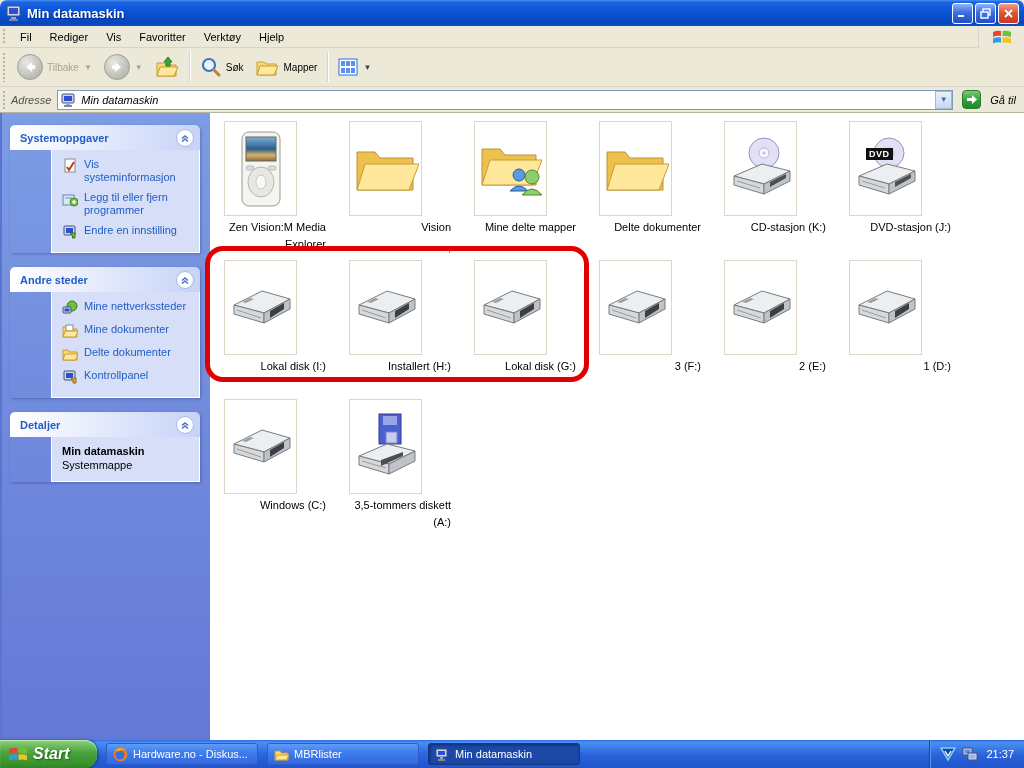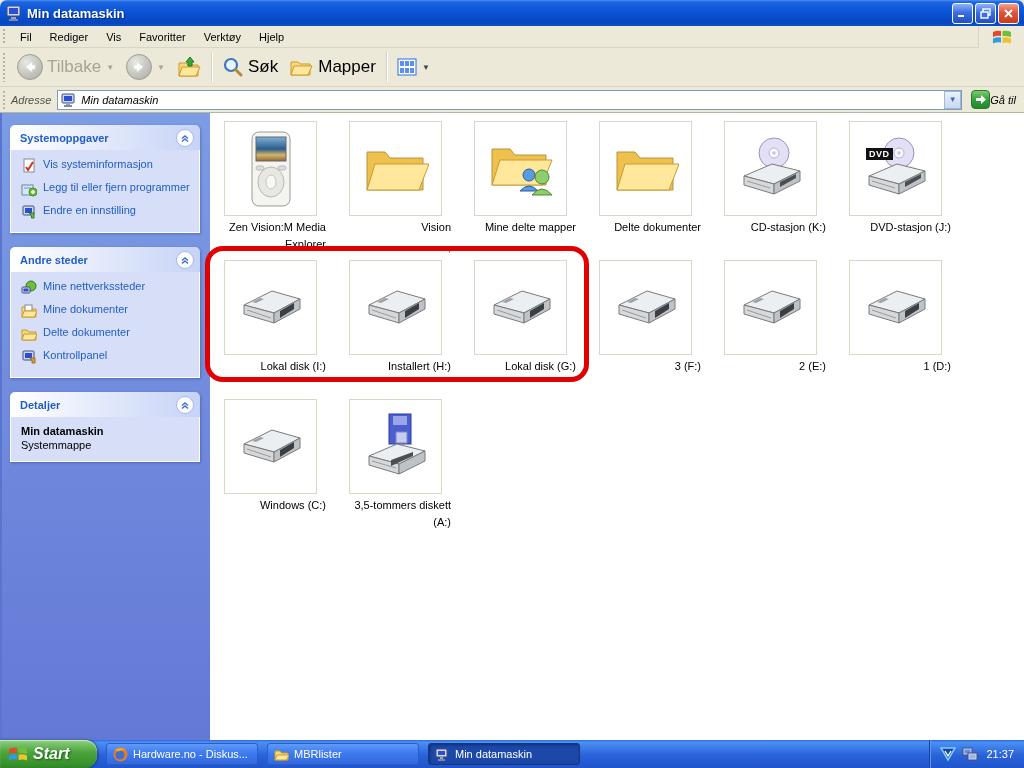--- a/index.html
+++ b/index.html
@@ -26,65 +26,65 @@
     background-image:radial-gradient(#b8b4a2 35%, transparent 36%);
     background-size:4px 4px; }
   .menu-item { padding:3px 9px; color:#000; }
   .menubar-logo { position:absolute; right:0; top:0; width:46px; height:22px;
     border-left:1px solid #d8d4c8; display:flex; align-items:center; justify-content:center; background:#ece9d8; }
 
   
   .toolbar { height:39px; display:flex; align-items:center; background:#ece9d8;
     border-bottom:1px solid #d8d4c8; padding-right:4px; }
   .tbtn { display:flex; align-items:center; gap:4px; padding:3px 6px; border-radius:3px; height:32px; }
-  .tbtn .lbl { font-size:17px; }
+  .tbtn .lbl { font-size:10px; }
   .disabled-lbl { color:#a9a491; }
   .nav-circle { width:26px; height:26px; border-radius:50%; display:flex; align-items:center; justify-content:center; }
   .nav-disabled { background:radial-gradient(circle at 35% 30%,#e8e8e4,#b9b9b2 75%,#a3a39a); border:1px solid #9d9d94; }
   .drop { color:#a9a491; font-size:8px; margin-left:1px; }
   .tsep { width:1px; height:30px; background:#d8d4c8; margin:0 4px; box-shadow:1px 0 0 #fff; }
 
   
   .addressbar { height:26px; display:flex; align-items:center; background:#ece9d8;
     border-bottom:1px solid #b8b4a2; padding-right:4px;font-style:italic; }
   .addr-label { color:#52504a; margin-right:6px; }
   .addr-input { flex:1; height:20px; background:#fff; border:1px solid #7f9db9;
     display:flex; align-items:center; padding-left:3px; }
   .addr-input .ico { width:16px; height:16px; margin-right:4px; display:inline-flex; }
   .addr-value { flex:1; color:#000; }
   .addr-chevron { width:17px; height:18px; background:linear-gradient(180deg,#e9f1fc,#c7d8f2);
     border:1px solid #9db8d8; display:flex; align-items:center; justify-content:center; color:#3a6ea5; font-size:8px; }
-  .go-btn { display:flex; align-items:center; gap:0; margin-left:5px; padding:1px 4px; }
+  .go-btn { display:flex; align-items:center; gap:9px; margin-left:5px; padding:1px 4px; }
   .go-icon { width:19px; height:19px; border-radius:4px; border:1px solid #2a7a2a;
     background:linear-gradient(180deg,#7ec96f,#2f9e3c 55%,#1f8a2c); display:flex; align-items:center; justify-content:center; }
 
   
   .main { position:absolute; top:113px; left:0; right:0; bottom:28px; display:flex; }
   .sidebar { width:210px; background:linear-gradient(180deg,#7c9ce4 0%,#6largest 0%,#6e86dc 60%,#6478d6 100%);
     background:linear-gradient(180deg,#7c9ce4,#6478d6); padding:12px 10px 0 8px; border-left:2px solid #5a74d0; }
   .panel { margin-bottom:14px; border-radius:5px 5px 0 0; overflow:hidden;
     box-shadow:1px 1px 3px rgba(0,0,40,.25); }
   .panel-head { height:25px; display:flex; align-items:center; justify-content:space-between;
     padding:0 6px 0 10px; background:linear-gradient(90deg,#ffffff,#c6d3f7); }
   .panel-title { color:#215dc6; font-weight:bold; }
   .chev { width:18px; height:18px; border-radius:50%; background:#fff; border:1px solid #a5b8e8;
     display:flex; align-items:center; justify-content:center; }
-  .panel-body { background:#d6dff7; border:1px solid #fff; border-top:none; padding:8px 6px 10px 10px; }
+  .panel-body { background:#d6dff7; border:1px solid #fff; border-top:none; padding:8px 6px 10px 10px;margin-left:41px; }
   .side-item { display:flex; align-items:flex-start; gap:6px; margin-bottom:7px; color:#215dc6; cursor:pointer; }
   .side-item:last-child { margin-bottom:2px; }
   .side-item .si { width:16px; height:16px; flex:0 0 16px; display:inline-flex; }
   .side-item span.txt { line-height:13px; }
   .details-name { font-weight:bold; color:#000; margin-bottom:2px; }
   .details-type { color:#000; }
 
   .content { flex:1; background:#fff; position:relative; }
   .grid { display:grid; grid-template-columns:repeat(6,95px); column-gap:30px;
     grid-auto-rows:139px; padding:8px 0 0 14px; }
   .tile { width:95px; }
-  .thumb { width:93px; height:95px; border:1px solid #ddd5c6; background:#fff;
+  .thumb { width:73px; height:95px; border:1px solid #ddd5c6; background:#fff;
     display:flex; align-items:center; justify-content:center; position:relative; }
   .tile-label { margin:3px -7px 0 -7px; text-align:right; line-height:17px; color:#000; }
   .dvd-badge { position:absolute; left:16px; top:26px; background:#111; color:#fff;
     font-size:9px; font-weight:bold; padding:1px 3px; letter-spacing:.5px; }
   .annotation { position:absolute; left:-5px; top:133px; width:384px; height:136px;
     border:5px solid #e00000; border-radius:18px; pointer-events:none; }
 
   
   .taskbar { position:absolute; left:0; right:0; bottom:0; height:28px;
     background:linear-gradient(180deg,#3168e0 0%,#4a90f4 8%,#2a62d8 55%,#2055cc 100%); display:flex; align-items:center; }

